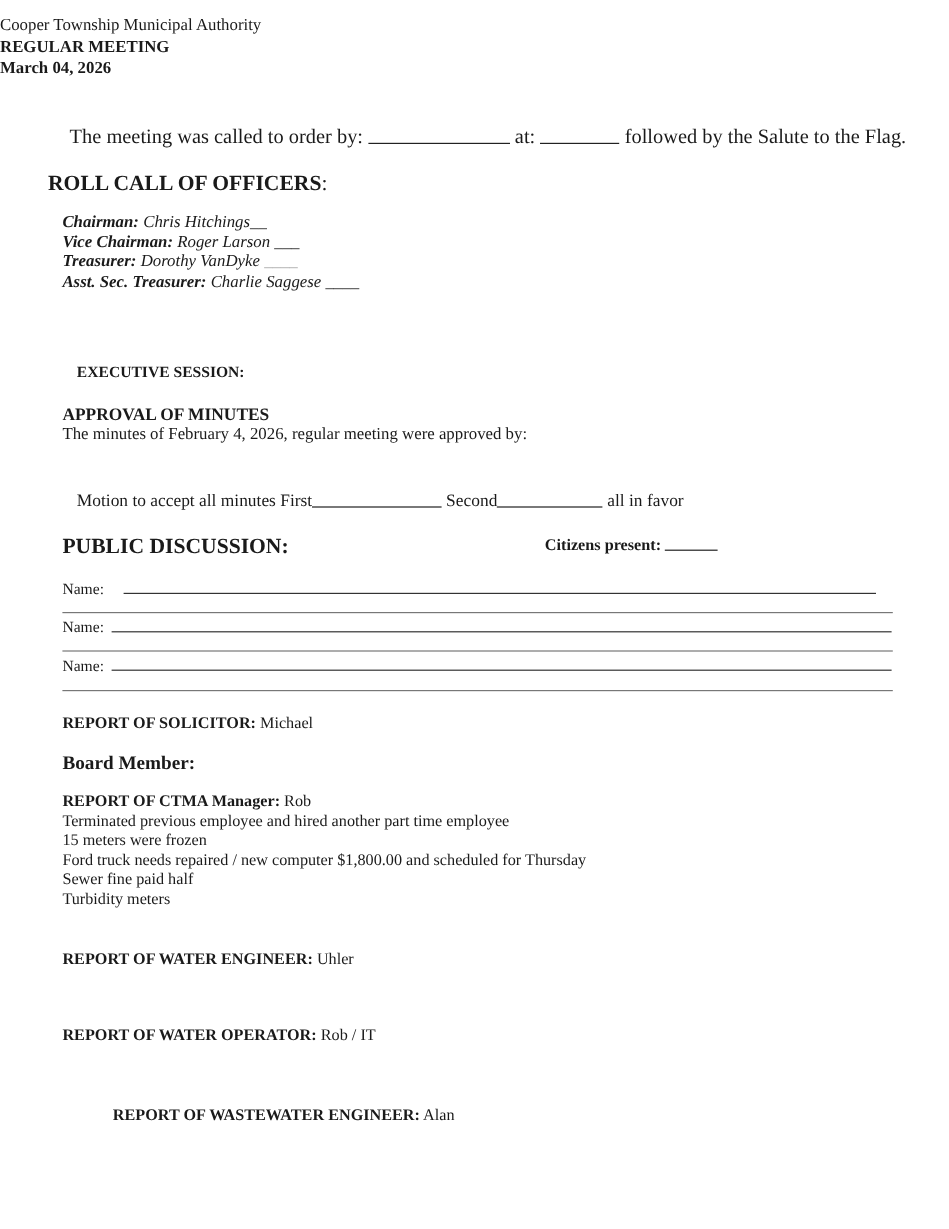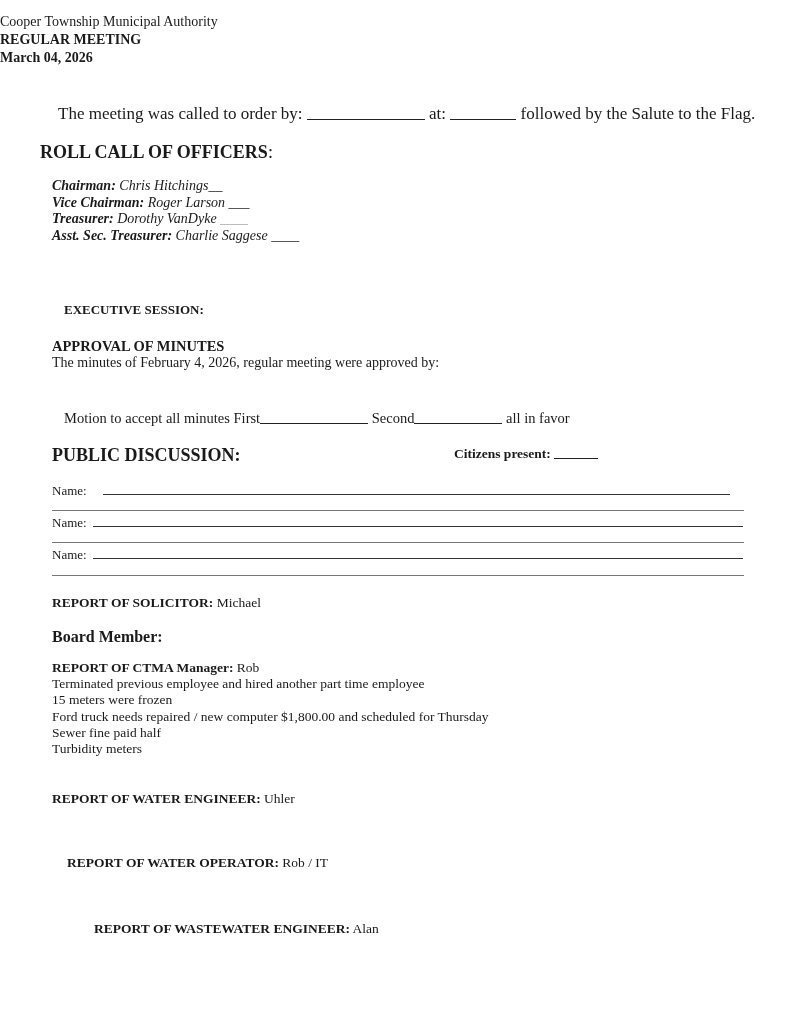--- a/index.html
+++ b/index.html
@@ -85,21 +85,21 @@
   <div>Ford truck needs repaired / new computer $1,800.00 and scheduled for Thursday</div>
   <div>Sewer fine paid half</div>
   <div>Turbidity meters</div>
 </div>
 
 <div class="abs" style="top:791px; left:52px; font-size:13.5px;">
   <b>REPORT OF WATER ENGINEER:</b>
   <span>Uhler</span>
 </div>
 
-<div class="abs" style="top:855px; left:52px; font-size:13.5px;margin-left:15px;">
+<div class="abs" style="top:855px; left:52px; font-size:13.5px;">
   <b>REPORT OF WATER OPERATOR:</b>
   <span>Rob / IT</span>
 </div>
 
 <div class="abs" style="top:921px; left:52px; font-size:13.5px;margin-left:42px;">
   <b>REPORT OF WASTEWATER ENGINEER:</b>
   <span>Alan</span>
 </div>
 
 </body></html>

